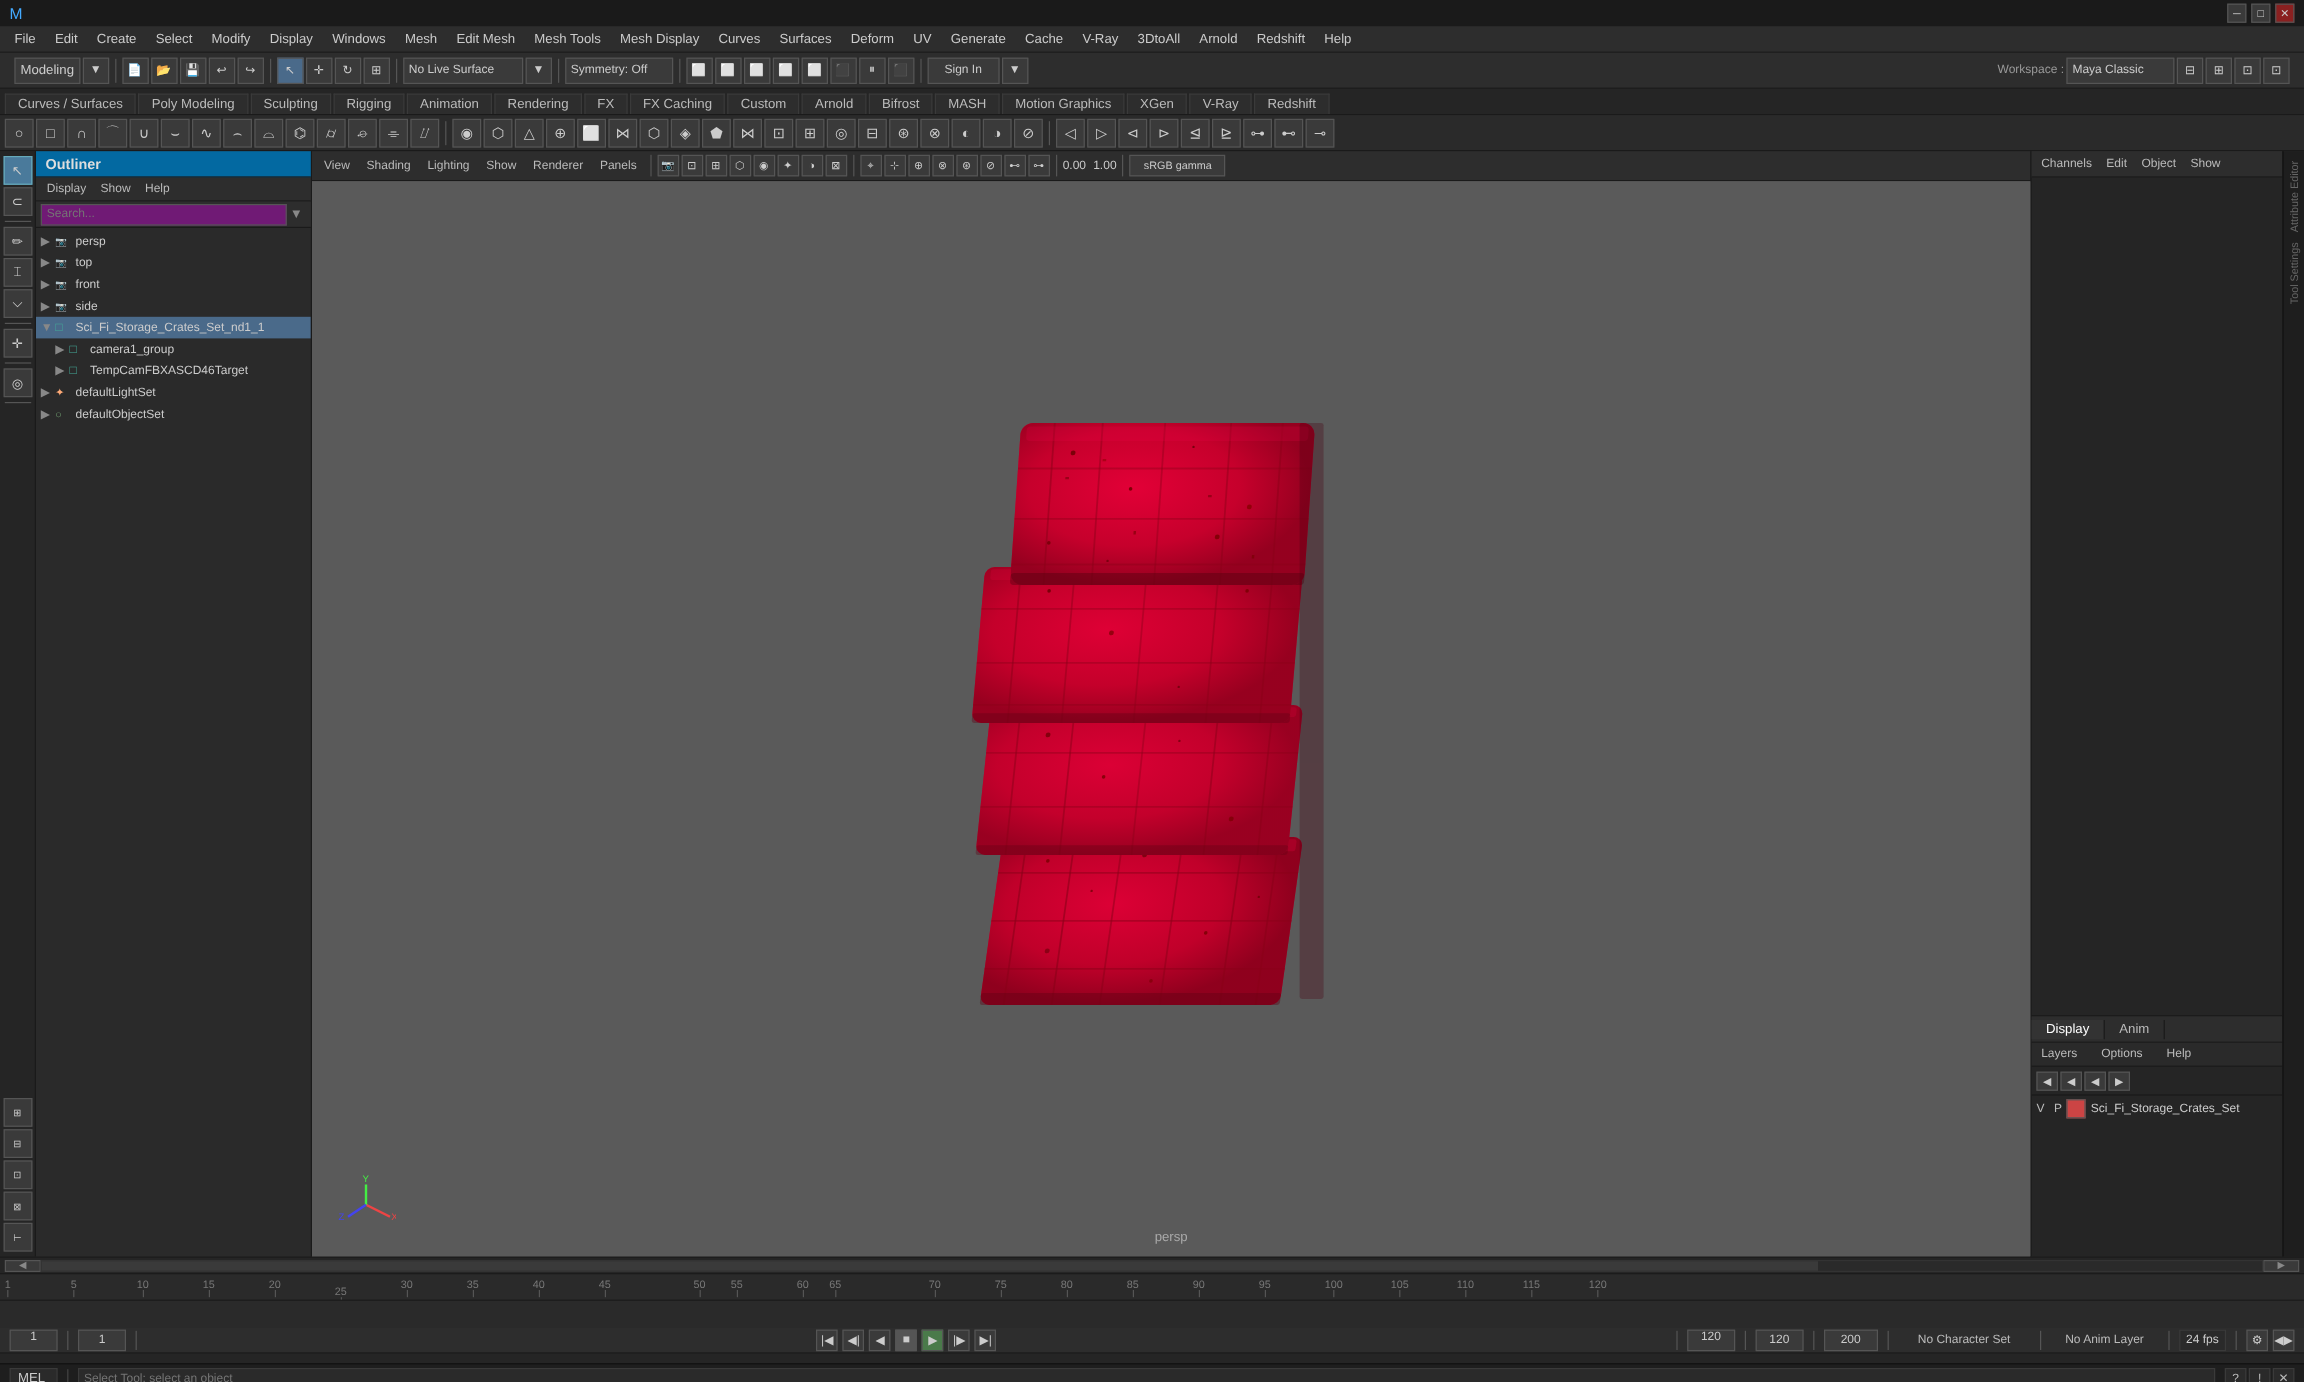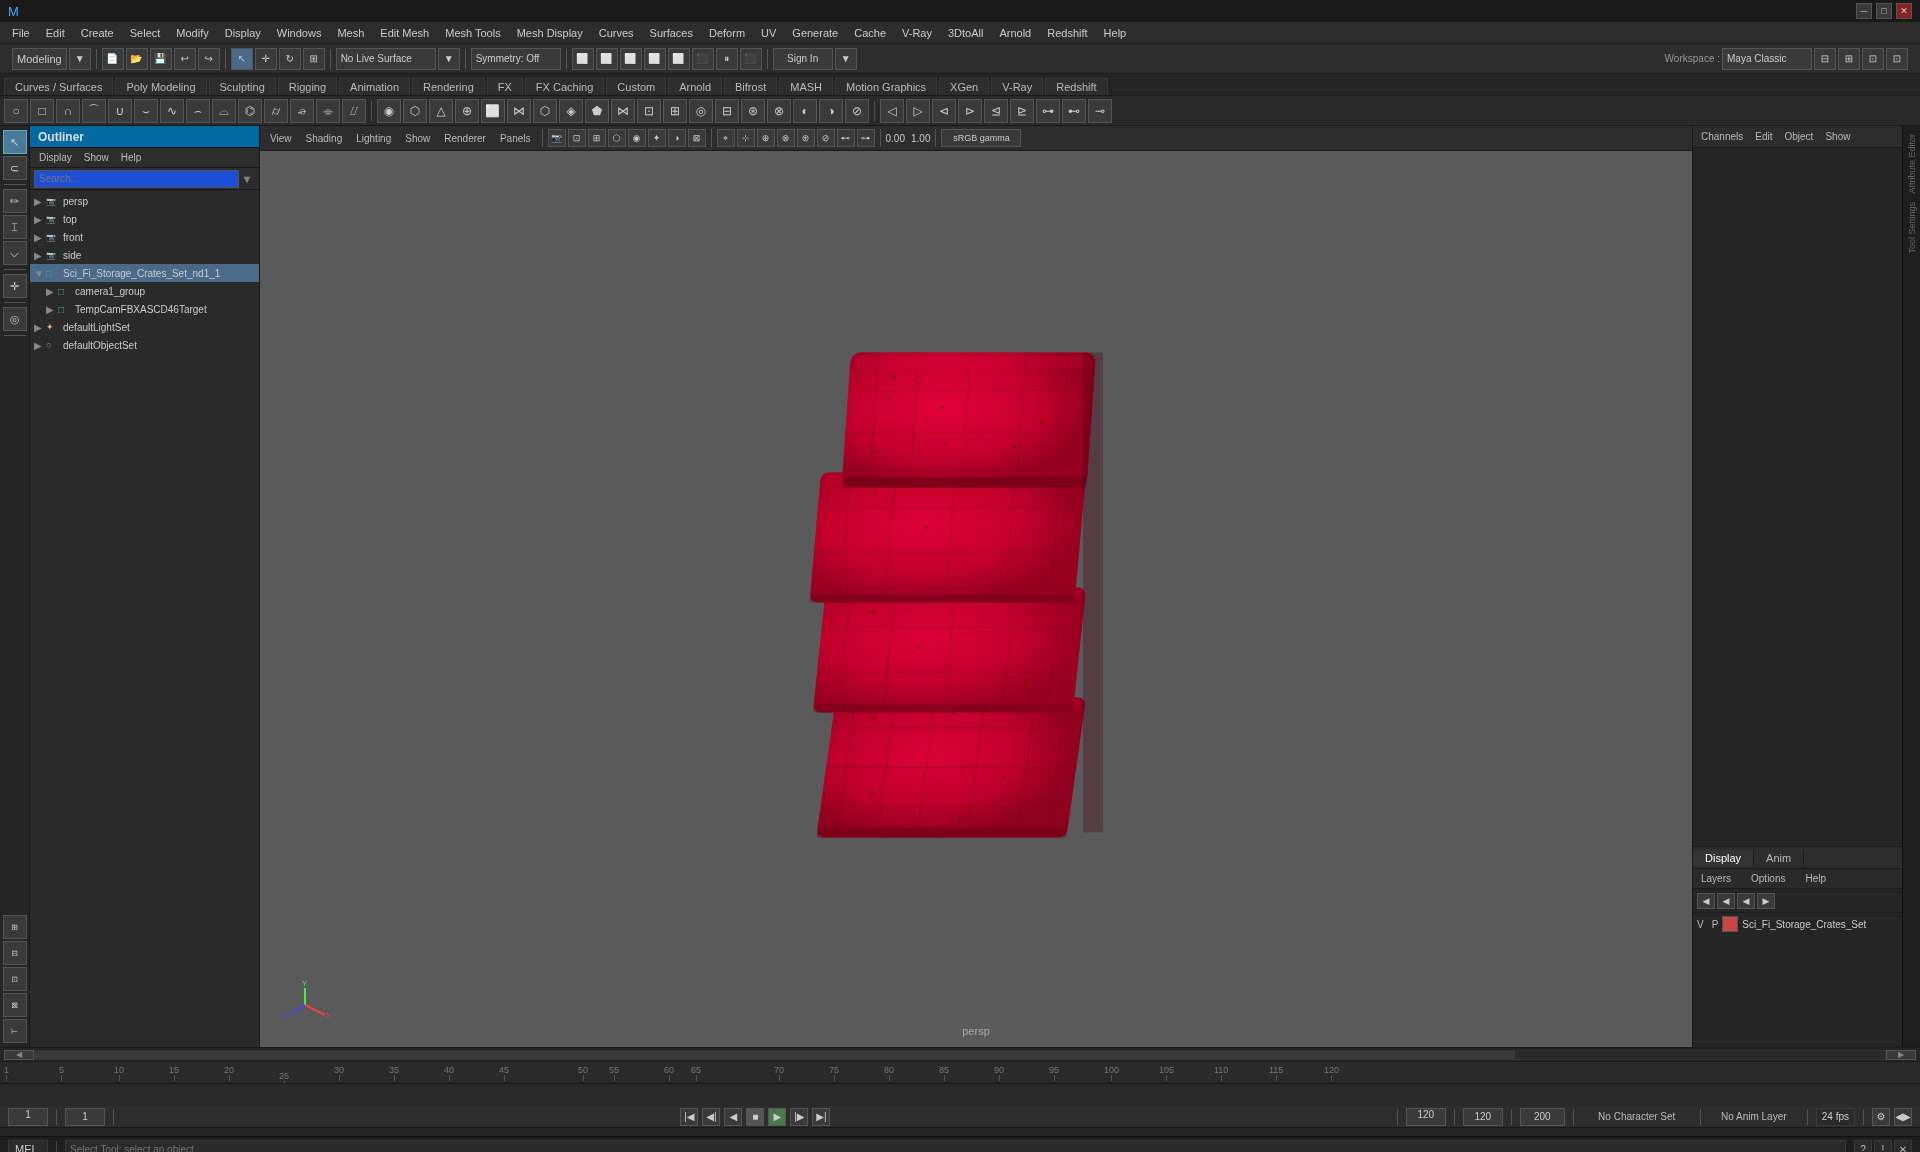--- a/index.html
+++ b/index.html
@@ -185,21 +185,21 @@
     #outliner-search {
       height: 22px;
       background: #2d2d2d;
       display: flex;
       align-items: center;
       padding: 0 4px;
       border-bottom: 1px solid #1a1a1a;
     }
     #outliner-search input {
       flex: 1;
-      background: #1d4ed8;
+      background: #701a75;
       border: 1px solid #555;
       color: #ccc;
       height: 18px;
       padding: 0 4px;
       font-size: 10px;
     }
     #outliner-tree {
       flex: 1;
       overflow-y: auto;
       padding: 2px 0;

